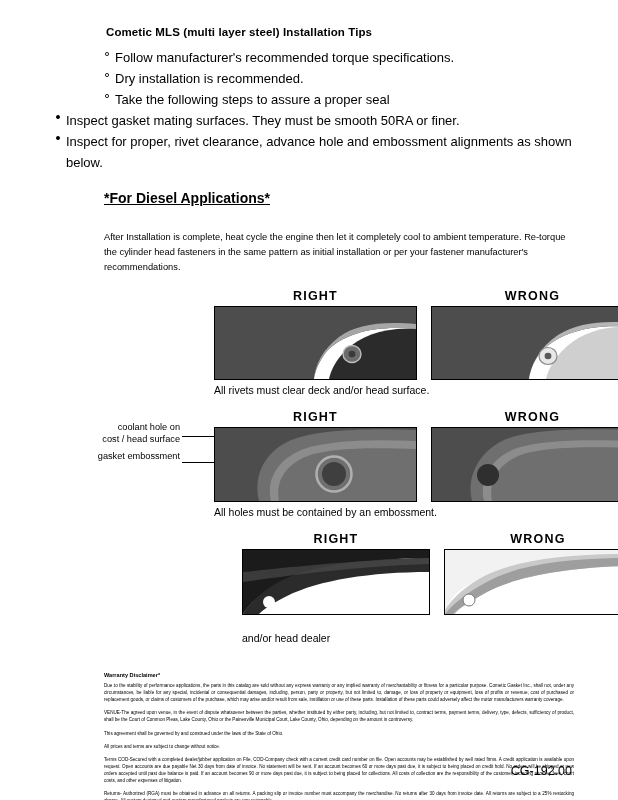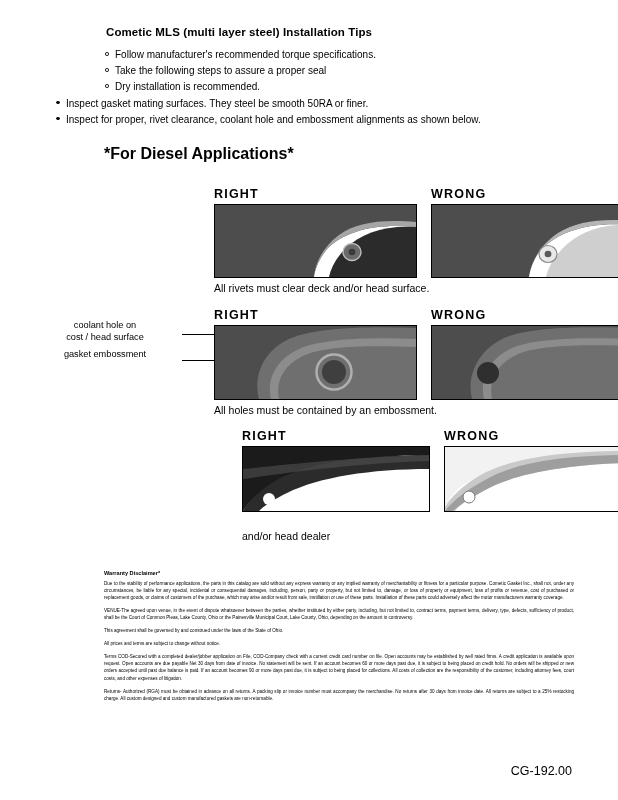--- a/index.html
+++ b/index.html
@@ -26,21 +26,21 @@
     font-size: 11.5px;
     font-weight: bold;
     margin: 0 0 9px 62px;
     letter-spacing: 0.1px;
   }
 
   .bullets {
     margin: 0 0 0 60px;
     padding: 0;
     list-style: none;
-    font-size: 10px;
+    font-size: 13px;
     line-height: 1.62;
   }
   .bullets > li {
     position: relative;
     padding-left: 11px;
   }
   .bullets > li::before {
     content: "";
     position: absolute;
     left: 1px;
@@ -66,23 +66,24 @@
     position: absolute;
     left: 2px;
     top: 5px;
     width: 3.5px;
     height: 3.5px;
     background: #000;
     border-radius: 50%;
   }
 
   h2.subhead {
-    font-size: 16px;
+    font-size: 14px;
     font-weight: bold;
     margin: 17px 0 24px 60px;
+    text-decoration: underline;
   }
 
   .para {
     margin: 0 0 0 60px;
     font-size: 9.3px;
     line-height: 1.62;
     max-width: 470px;
   }
   .para + .para {
     margin-top: 11px;
@@ -98,20 +99,21 @@
     width: 420px;
   }
   .fig-row {
     display: flex;
     gap: 14px;
   }
   .fig-col {
     width: 203px;
   }
   .fig-label {
+    text-align: center;
     font-size: 12.5px;
     font-weight: bold;
     letter-spacing: 1.2px;
     margin-bottom: 3px;
   }
   .fig-box {
     width: 203px;
     height: 74px;
     border: 1px solid #000;
     box-sizing: border-box;
@@ -134,21 +136,21 @@
     margin-bottom: 12px;
   }
 
   
   .callouts {
     position: relative;
   }
   .callout-text {
     position: absolute;
     font-size: 9.2px;
-    text-align: center;
+    text-align: right;
     line-height: 1.3;
   }
   .callout-line {
     position: absolute;
     background: #000;
     height: 1px;
   }
 
   
   .warranty {
@@ -175,30 +177,31 @@
 </style>
 </head>
 <body>
 
 <div class="page">
 
   <h1 class="title">Cometic MLS (multi layer steel) Installation Tips</h1>
 
   <ul class="bullets">
     <li>Follow manufacturer's recommended torque specifications.</li>
+    <li>Dry installation is recommended.</li>
     <li>Take the following steps to assure a proper seal</li>
-    <li>Dry installation is recommended.</li>
   </ul>
   <ul class="bullets subbullets" style="margin-top:0;">
-    <li>Inspect gasket mating surfaces.  They steel be smooth 50RA or finer.</li>
-    <li>Inspect for proper, rivet clearance, coolant hole and embossment alignments as shown below.</li>
+    <li>Inspect gasket mating surfaces.  They must be smooth 50RA or finer.</li>
+    <li>Inspect for proper, rivet clearance, advance hole and embossment alignments as shown below.</li>
   </ul>
 
   <h2 class="subhead">*For Diesel Applications*</h2>
 
+  <p class="para">After Installation is complete, heat cycle the engine then let it completely cool to ambient temperature. Re-torque the cylinder head fasteners in the same pattern as initial installation or per your fastener manufacturer's recommendations.</p>
 
   <div class="figures">
 
     <div class="group">
       <div class="fig-row">
         <div class="fig-col">
           <div class="fig-label">RIGHT</div>
           <div class="fig-box">
             <svg width="201" height="72" viewBox="0 0 201 72">
               <rect x="0" y="0" width="201" height="72" fill="#ffffff"></rect>

